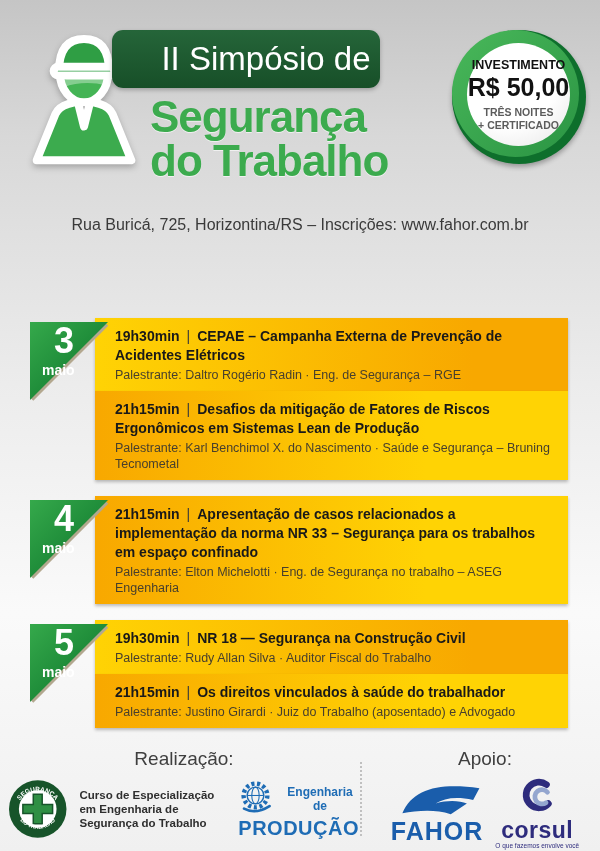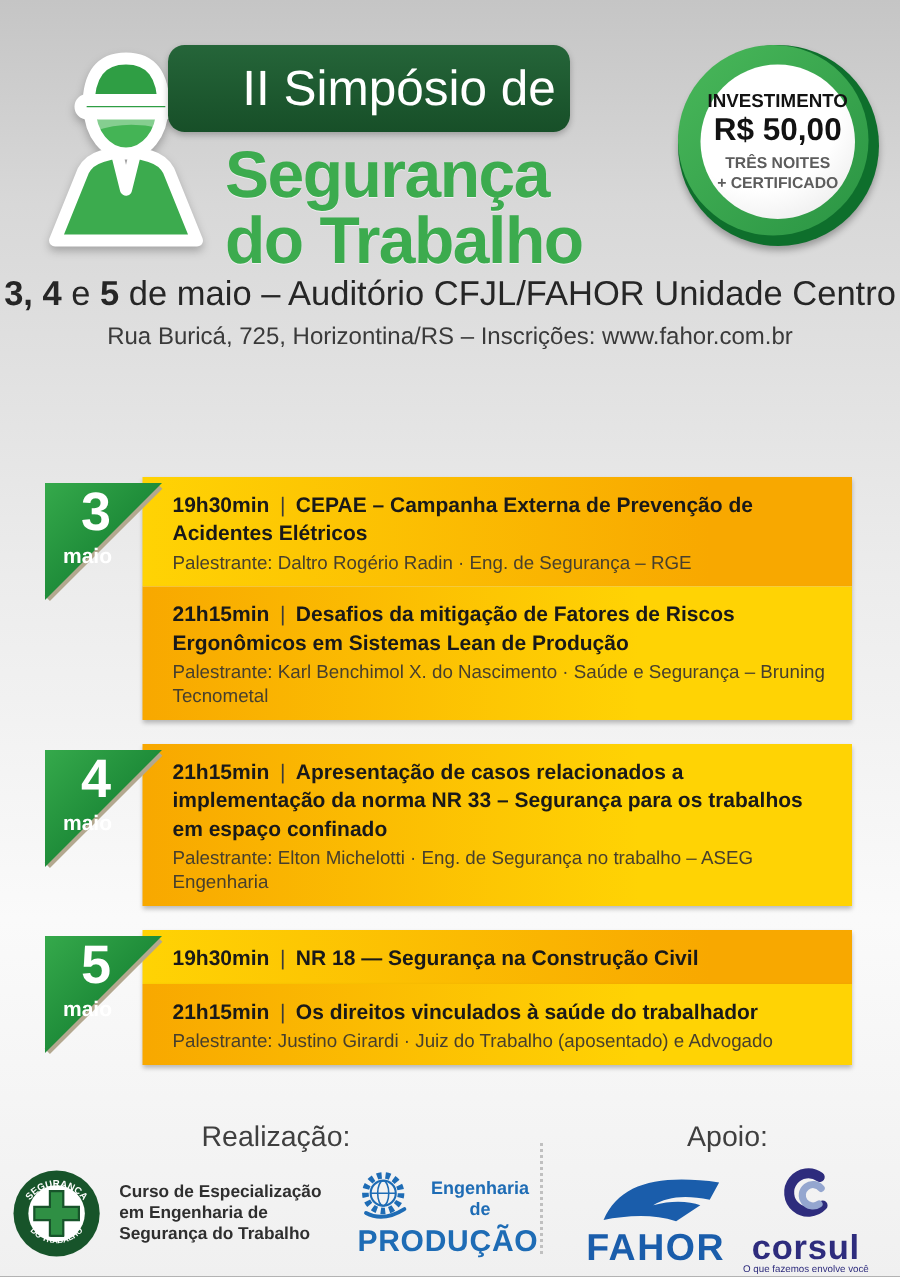--- a/index.html
+++ b/index.html
@@ -23,21 +23,21 @@
   .worker{position:absolute;left:26px;top:26px;filter:drop-shadow(0 3px 3px rgba(0,0,0,.25));}
   
   .badge{position:absolute;left:452px;top:30px;width:134px;height:134px;}
   .badge .b-dark{position:absolute;inset:0;border-radius:50%;background:#0e6f2c;box-shadow:0 3px 5px rgba(0,0,0,.3);}
   .badge .b-light{position:absolute;left:0;top:0;width:127px;height:127px;border-radius:50%;
     background:linear-gradient(135deg,#49b85a,#2a9443);}
   .badge .b-inner{position:absolute;left:15px;top:13px;width:103px;height:103px;border-radius:50%;
     background:radial-gradient(circle at 38% 30%,#ffffff 55%,#e4e4e4 100%);
     display:flex;flex-direction:column;align-items:center;justify-content:center;text-align:center;}
   .b-label{font-size:12.5px;font-weight:bold;color:#121212;letter-spacing:0px;}
-  .b-price{font-size:21px;font-weight:bold;color:#121212;margin:1px 0 4px;}
+  .b-price{font-size:25px;font-weight:bold;color:#121212;margin:1px 0 4px;}
   .b-note{font-size:10.5px;font-weight:bold;color:#5c5c5c;line-height:13px;}
   
   .date-line{position:absolute;left:0;top:182px;width:100%;text-align:center;font-size:23px;color:#262626;}
   .date-line b{font-weight:bold;}
   .addr-line{position:absolute;left:0;top:216px;width:100%;text-align:center;font-size:16px;color:#3a3a3a;}
   
   .audience{position:absolute;left:30px;top:262px;width:540px;height:43px;border-radius:8px;
     background:linear-gradient(180deg,#3fb452,#2f9e44);box-shadow:0 2px 3px rgba(0,0,0,.2);
     color:#fff;text-align:center;box-sizing:border-box;padding-top:4px;}
   .aud-title{font-size:15px;font-weight:bold;}
@@ -102,21 +102,20 @@
     <div class="b-dark"></div>
     <div class="b-light"></div>
     <div class="b-inner">
       <div class="b-label">INVESTIMENTO</div>
       <div class="b-price">R$ 50,00</div>
       <div class="b-note">TRÊS NOITES</div>
       <div class="b-note">+ CERTIFICADO</div>
     </div>
   </div>
 
-  <div class="date-line"><b>3, 4</b><span> e </span><b>5</b><span> de maio – Auditório CFJL/FAHOR Unidade Centro</span></div>
   <div class="addr-line">Rua Buricá, 725, Horizontina/RS – Inscrições: www.fahor.com.br</div>
 
 
   <div class="schedule">
 
     <div class="day-group">
       <div class="ribbon">
         <div class="fold"></div>
         <div class="tri"></div>
         <div class="day-num">3</div>
@@ -152,20 +151,21 @@
     <div class="day-group">
       <div class="ribbon">
         <div class="fold"></div>
         <div class="tri"></div>
         <div class="day-num">5</div>
         <div class="day-month">maio</div>
       </div>
       <div class="rows">
         <div class="session s-odd">
           <div class="head"><span>19h30min</span><span class="pipe">|</span><span>NR 18 — Segurança na Construção Civil</span></div>
+          <div class="speaker">Palestrante: Rudy Allan Silva · Auditor Fiscal do Trabalho</div>
         </div>
         <div class="session s-even">
           <div class="head"><span>21h15min</span><span class="pipe">|</span><span>Os direitos vinculados à saúde do trabalhador</span></div>
           <div class="speaker">Palestrante: Justino Girardi · Juiz do Trabalho (aposentado) e Advogado</div>
         </div>
       </div>
     </div>
 
   </div>
 

